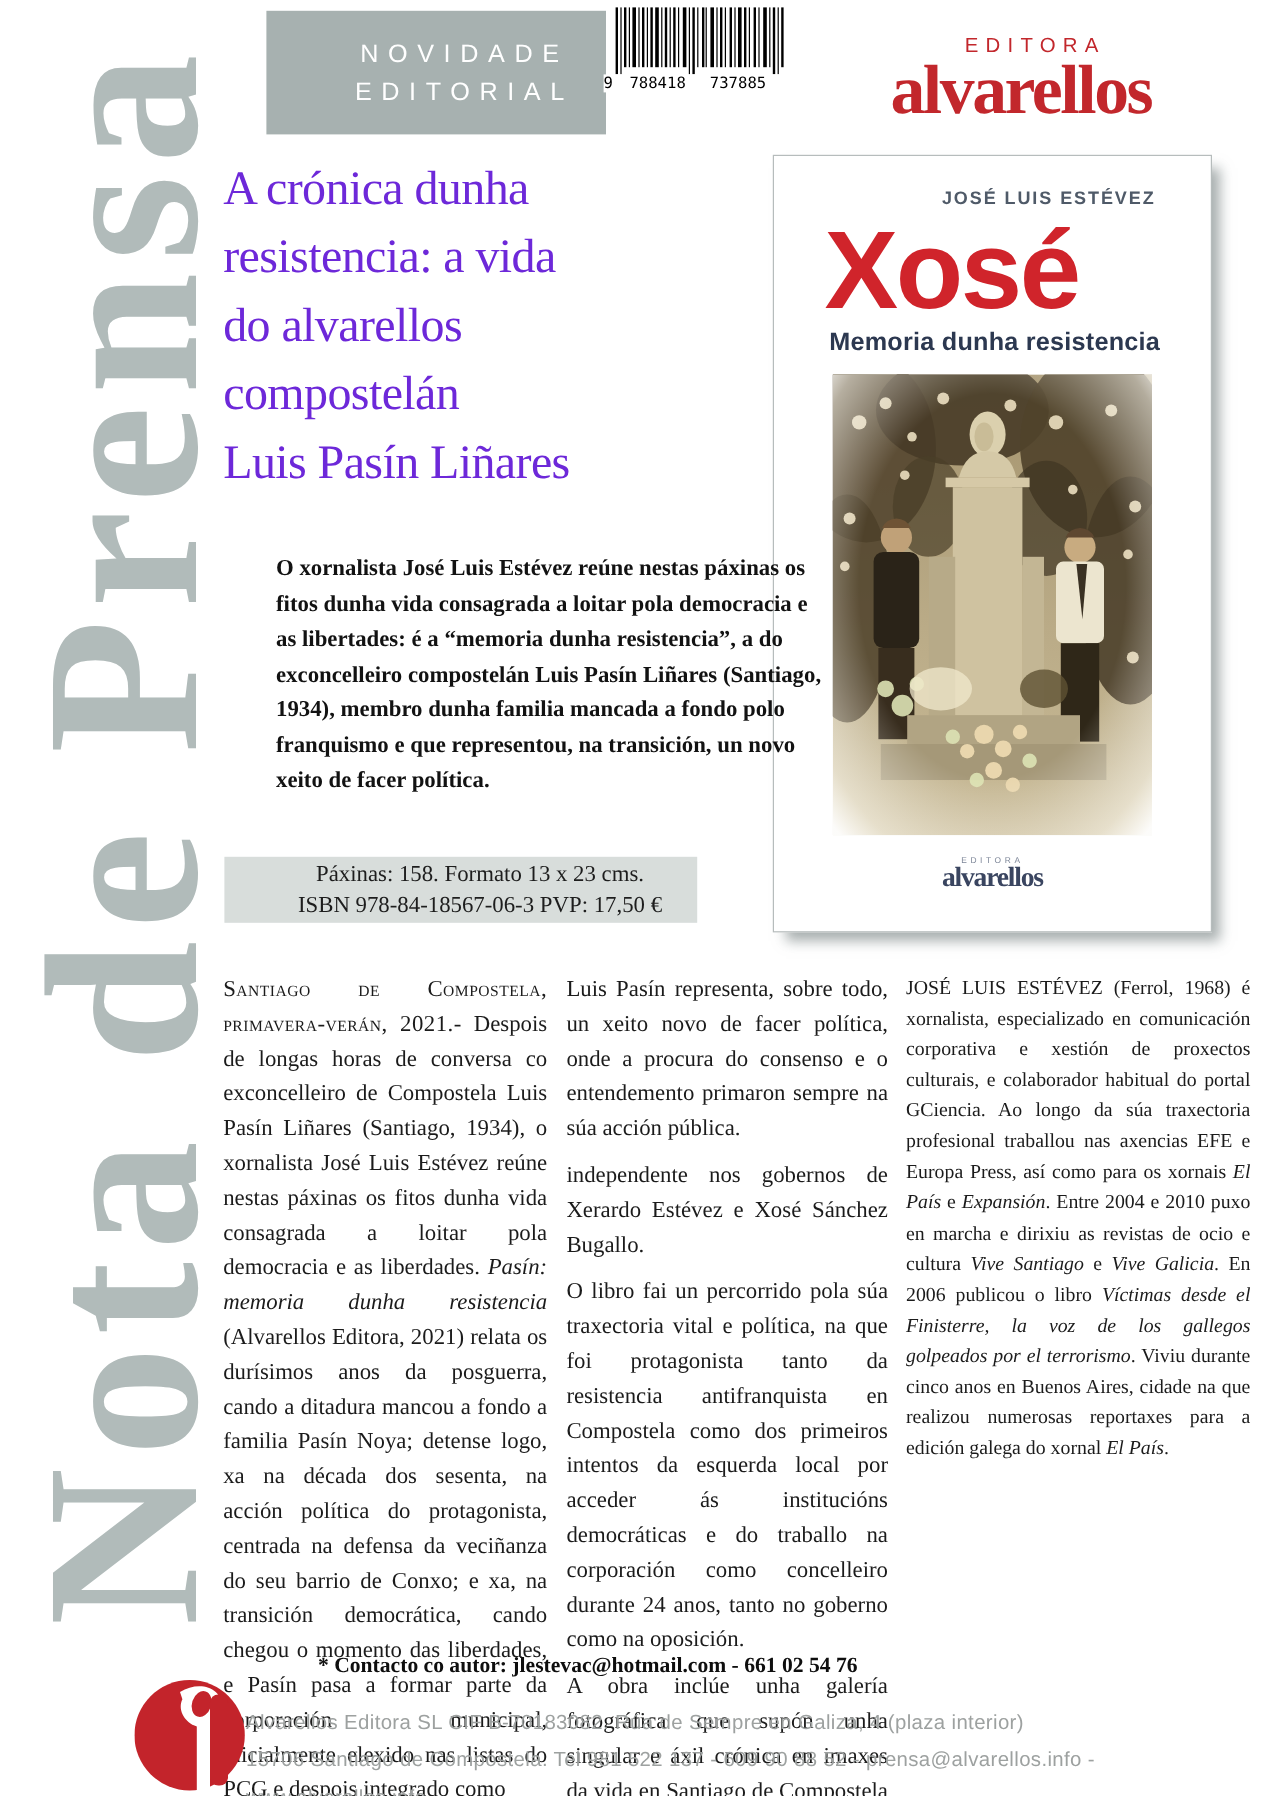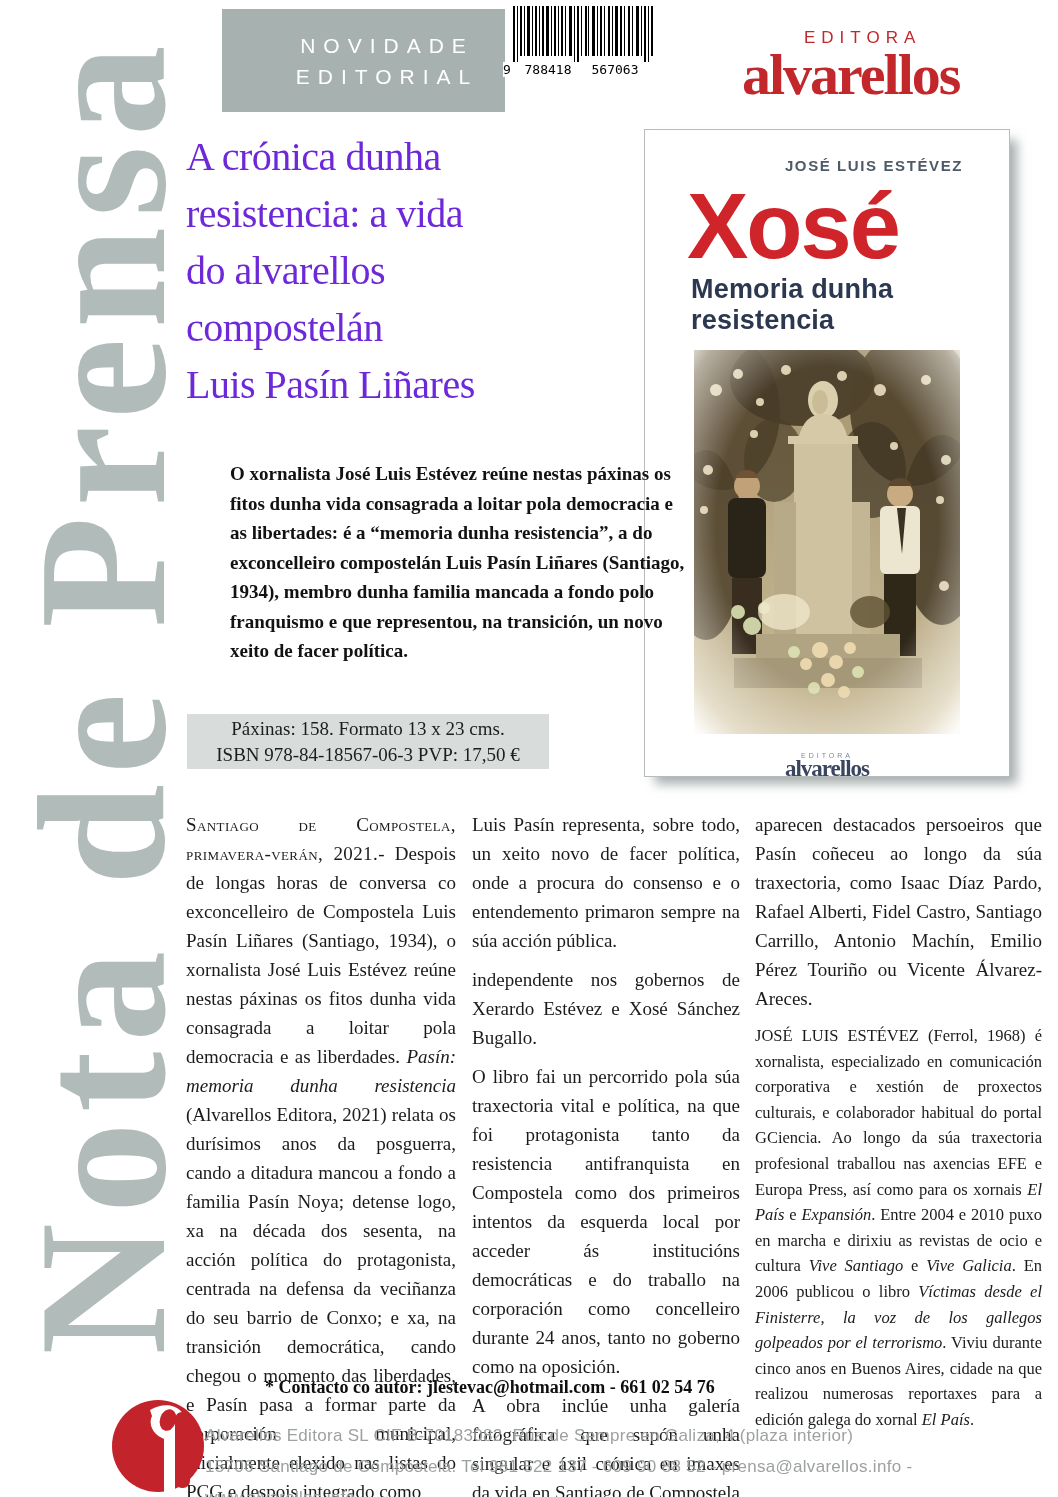--- a/index.html
+++ b/index.html
@@ -27,38 +27,38 @@
              letter-spacing:-2px;line-height:54px;margin-top:0;}
 
   
   .cover{position:absolute;left:644px;top:129px;width:364px;height:646px;background:#fff;
          border:1px solid #b6bcbc;box-shadow:9px 9px 10px -2px rgba(110,122,122,.6);}
   .cover-author{margin:27px 46px 0 0;text-align:right;font-family:"Liberation Sans",sans-serif;
                 font-size:15px;letter-spacing:1.6px;color:#4f5a68;font-weight:600;}
   .cover-title{margin:4px 0 0 42px;font-family:"Liberation Sans",sans-serif;font-weight:bold;
                font-size:92px;line-height:96px;color:#d0242b;letter-spacing:-2px;}
   .cover-subtitle{margin:0 0 0 46px;font-family:"Liberation Sans",sans-serif;font-weight:bold;
-                  font-size:27px;color:#2c3850;letter-spacing:.2px;}
+                  font-size:21px;color:#2c3850;letter-spacing:.2px;}
   .cover-photo{display:block;margin:14px auto 0;}
   .cover-logo{margin-top:18px;text-align:center;}
   .cover-logo .ed{font-family:"Liberation Sans",sans-serif;font-size:7px;letter-spacing:3px;
                   color:#7d8698;}
   .cover-logo .wm{font-family:"Liberation Serif",serif;font-weight:bold;font-size:23px;
                   color:#3a4560;letter-spacing:-1px;line-height:20px;}
 
   
   .headline{position:absolute;left:186px;top:128px;width:452px;font-size:40px;line-height:57px;
             color:#6d28d9;letter-spacing:-.5px;}
   .intro{position:absolute;left:186px;top:459px;width:455px;font-weight:bold;font-size:19px;
          line-height:29.5px;color:#121212;margin-left:44px;}
 
   
   .infobox{position:absolute;left:187px;top:714px;width:362px;height:55px;background:#d8dddb;
            text-align:center;font-size:19px;line-height:26px;color:#1d1d1d;
-           display:flex;flex-direction:column;justify-content:center;}
+           display:flex;flex-direction:column;justify-content:center;padding-left:32px;}
 
   
   .cols{position:absolute;left:186px;top:810px;width:856px;display:flex;}
   .col{font-size:19px;line-height:29px;color:#1b1b1b;text-align:justify;}
   .col1{width:270px;margin-right:16px;}
   .col2{width:268px;margin-right:15px;}
   .col3{width:287px;}
   .col p{margin:0 0 10px 0;}
   .sc{font-variant:small-caps;letter-spacing:.4px;}
   .it{font-style:italic;}
@@ -118,21 +118,21 @@
         <rect x="129" y="0" width="1" height="50" fill="#000"></rect>
       <rect x="133" y="0" width="3" height="50" fill="#000"></rect>
         <rect x="138" y="0" width="1" height="50" fill="#000"></rect>
       <rect x="141" y="0" width="2" height="56" fill="#000"></rect>
         <rect x="145" y="0" width="1" height="56" fill="#000"></rect>
       <rect x="148" y="0" width="2" height="50" fill="#000"></rect>
     </svg>
     <div class="nums">
       <span style="width:14px">9</span>
       <span style="width:62px;text-align:center">788418</span>
-      <span style="width:72px;text-align:center">567063</span>
+      <span style="width:72px;text-align:center">737885</span>
     </div>
   </div>
 
   <div class="brand">
     <div class="ed">EDITORA</div>
     <div class="wm">alvarellos</div>
   </div>
 
   <div class="cover">
     <div class="cover-author">JOSÉ LUIS ESTÉVEZ</div>
@@ -246,21 +246,20 @@
     <div class="col col1">
       <p><span class="sc">Santiago de Compostela, primavera-verán, 2021.-</span><span> Despois de longas horas de conversa co exconcelleiro de Compostela Luis Pasín Liñares (Santiago, 1934), o xornalista José Luis Estévez reúne nestas páxinas os fitos dunha vida consagrada a loitar pola democracia e as liberdades. </span><span class="it">Pasín: memoria dunha resistencia</span><span> (Alvarellos Editora, 2021) relata os durísimos anos da posguerra, cando a ditadura mancou a fondo a familia Pasín Noya; detense logo, xa na década dos sesenta, na acción política do protagonista, centrada na defensa da veciñanza do seu barrio de Conxo; e xa, na transición democrática, cando chegou o momento das liberdades, e Pasín pasa a formar parte da corporación municipal, inicialmente elexido nas listas do PCG e despois integrado como</span></p>
     </div>
     <div class="col col2">
       <p>Luis Pasín representa, sobre todo, un xeito novo de facer política, onde a procura do consenso e o entendemento primaron sempre na súa acción pública.</p>
       <p>independente nos gobernos de Xerardo Estévez e Xosé Sánchez Bugallo.</p>
       <p>O libro fai un percorrido pola súa traxectoria vital e política, na que foi protagonista tanto da resistencia antifranquista en Compostela como dos primeiros intentos da esquerda local por acceder ás institucións democráticas e do traballo na corporación como concelleiro durante 24 anos, tanto no goberno como na oposición.</p>
       <p>A obra inclúe unha galería fotográfica que supón unha singular e áxil crónica en imaxes da vida en Santiago de Compostela durante máis de oitenta anos. Nela</p>
     </div>
     <div class="col col3">
-      <p>aparecen destacados persoeiros que Pasín coñeceu ao longo da súa traxectoria, como Isaac Díaz Pardo, Rafael Alberti, Fidel Castro, Santiago Carrillo, Antonio Machín, Emilio Pérez Touriño ou Vicente Álvarez- Areces.</p>
       <p class="bio"><span>JOSÉ LUIS ESTÉVEZ (Ferrol, 1968) é xornalista, especializado en comunicación corporativa e xestión de proxectos culturais, e colaborador habitual do portal GCiencia. Ao longo da súa traxectoria profesional traballou nas axencias EFE e Europa Press, así como para os xornais </span><span class="it">El País</span><span> e </span><span class="it">Expansión</span><span>. Entre 2004 e 2010 puxo en marcha e dirixiu as revistas de ocio e cultura </span><span class="it">Vive Santiago</span><span> e </span><span class="it">Vive Galicia</span><span>. En 2006 publicou o libro </span><span class="it">Víctimas desde el Finisterre, la voz de los gallegos golpeados por el terrorismo</span><span>. Viviu durante cinco anos en Buenos Aires, cidade na que realizou numerosas reportaxes para a edición galega do xornal </span><span class="it">El País</span><span>.</span></p>
     </div>
   </div>
 
   <div class="contact">* Contacto co autor: jlestevac@hotmail.com - 661 02 54 76</div>
 
   <svg class="flogo" width="100" height="96" viewBox="0 0 100 96">
     <circle cx="46" cy="48" r="46" fill="#c3242b"></circle>
     <path fill="#ffffff" d="M38,12 C54,2 74,8 73,26 C72,40 58,44 50,40 C41,36 36,26 40,18 Z"></path>
     <ellipse cx="56" cy="22" rx="8" ry="11" fill="#c3242b" transform="rotate(18 56 22)"></ellipse>

